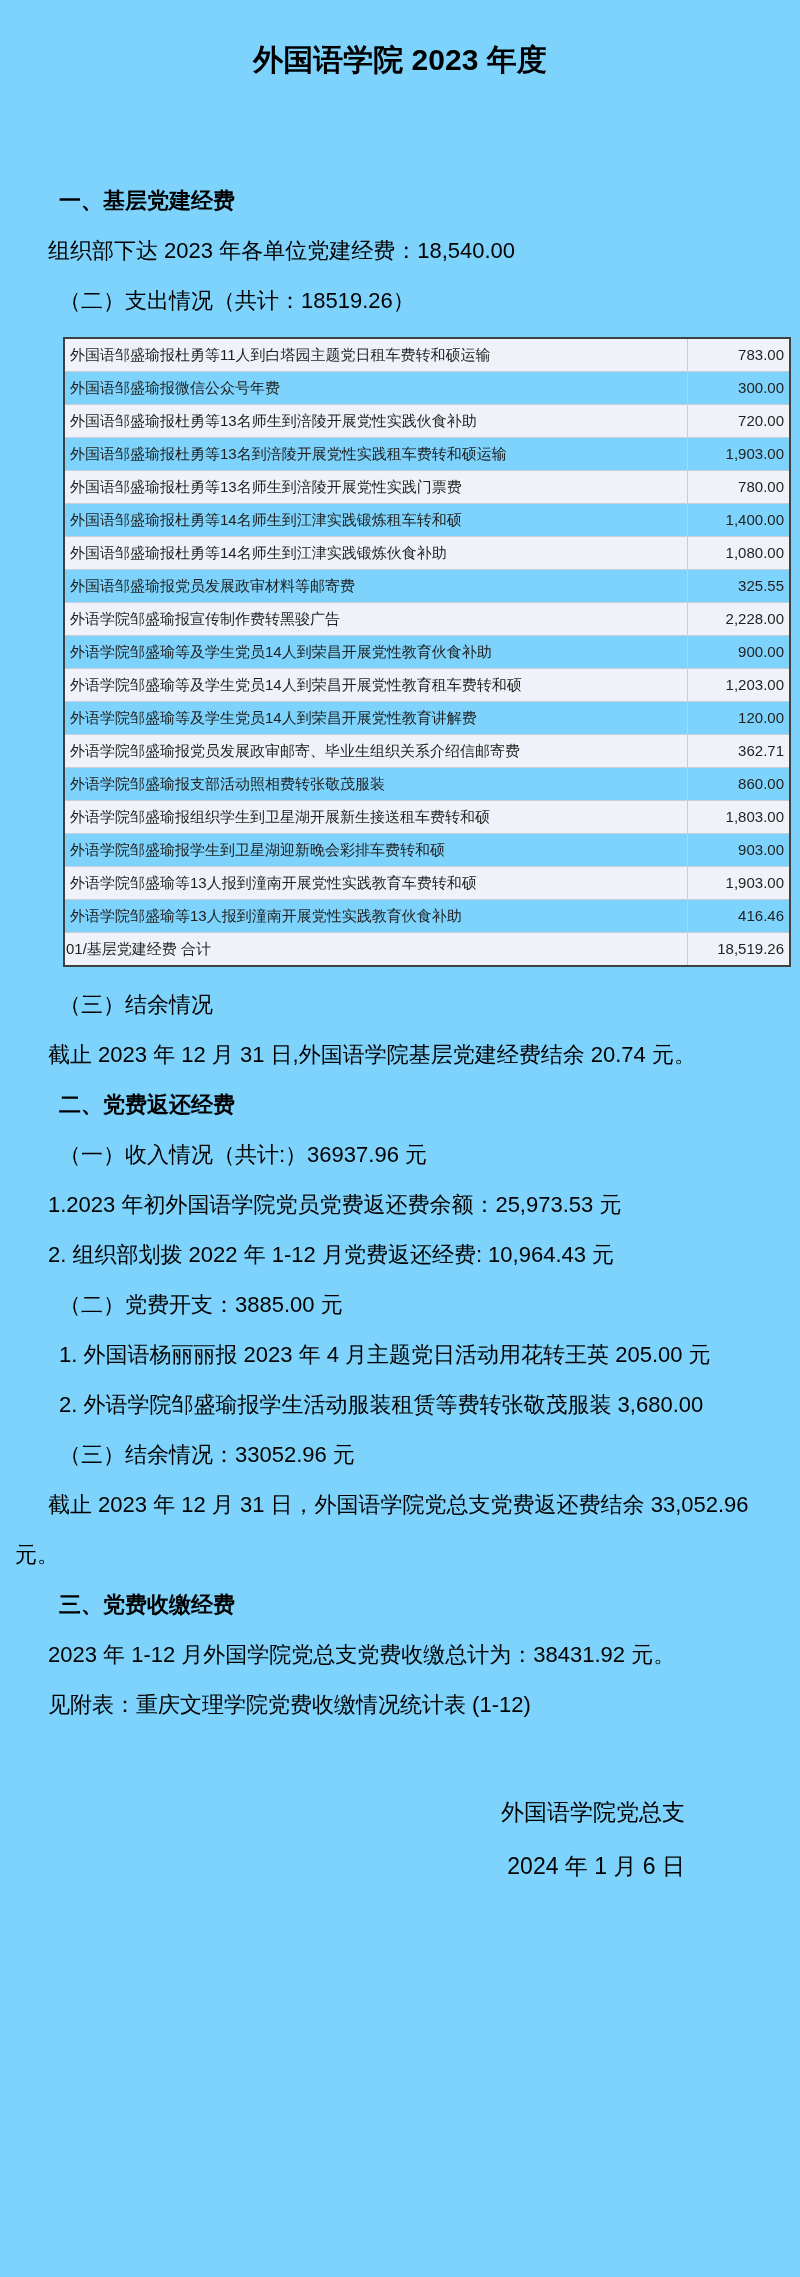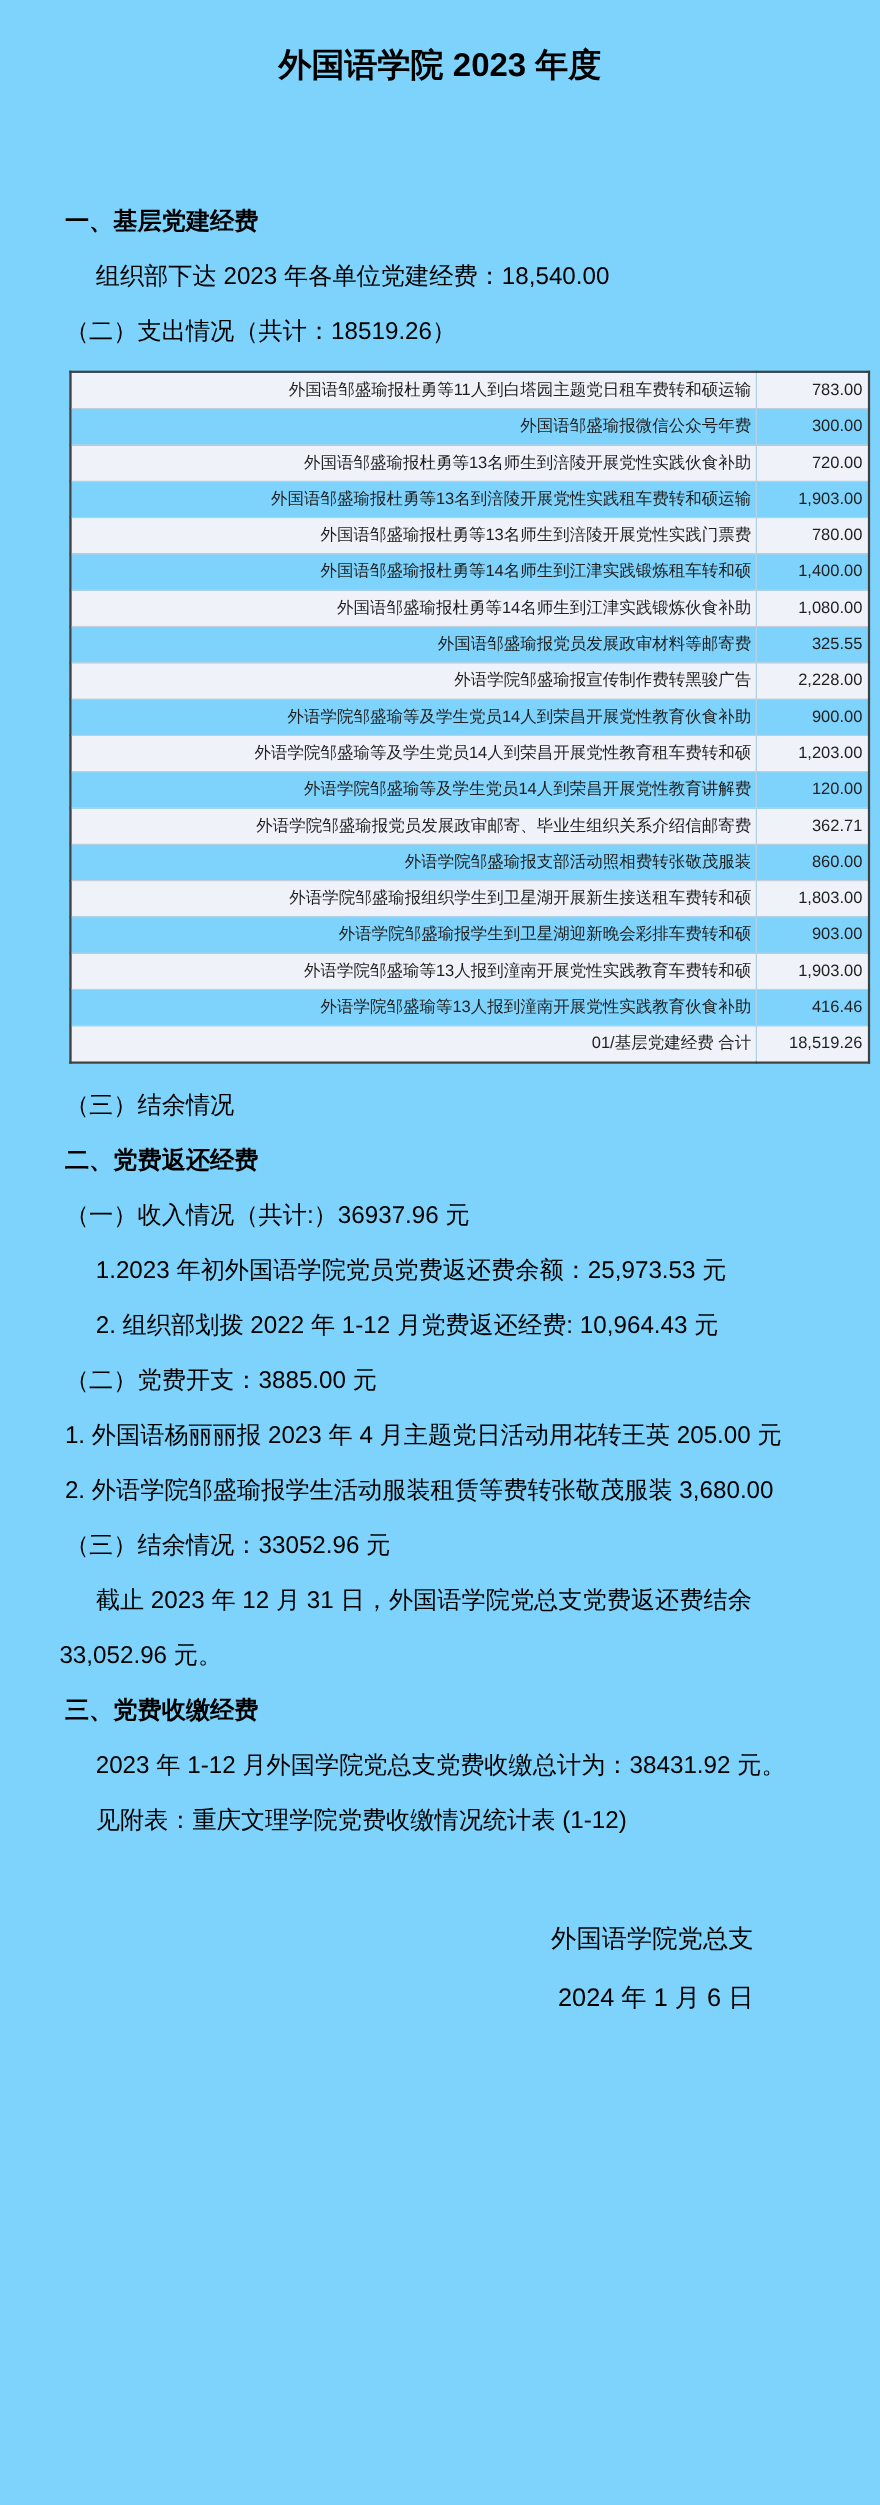--- a/index.html
+++ b/index.html
@@ -23,37 +23,36 @@
   p { margin: 0; font-size: 22px; line-height: 50px; font-weight: 400; }
   .sec-heading {
     font-size: 22px;
     font-weight: 700;
     line-height: 50px;
     text-indent: 44px;
     margin: 0;
   }
   .first-heading { margin-top: 84px; }
   .indent { text-indent: 44px; }
-  .indent-sm { text-indent: 33px; margin-left: 39px; }
+  .indent-sm { text-indent: 33px; }
   table.expense {
     border-collapse: collapse;
     table-layout: fixed;
     width: 708px;
     margin: 11px 0 13px 48px;
     border: 2px solid #404040;
   }
   table.expense td {
     border: 1px solid #c3cfdd;
     font-size: 15px;
     line-height: 20px;
     color: #1f1f1f;
     padding: 6px 4px 6px 5px;
     overflow: hidden;
     white-space: nowrap;
-    text-align: right;
   }
   table.expense td.desc { width: 613px; }
   table.expense td.amount { width: 91px; text-align: right; padding-right: 5px; }
   table.expense tr.tint { background: #eff3f9; }
   table.expense tr.total-row td.desc { padding-left: 1px; }
   .signature {
     margin-top: 55px;
     text-align: right;
     padding-right: 100px;
   }
@@ -145,20 +144,21 @@
           <td class="amount">416.46</td>
         </tr>
         <tr class="tint total-row">
           <td class="desc">01/基层党建经费 合计</td>
           <td class="amount">18,519.26</td>
         </tr>
       </tbody>
   </table>
 
   <p class="indent">（三）结余情况</p>
+  <p class="indent-sm">截止 2023 年 12 月 31 日,外国语学院基层党建经费结余 20.74 元。</p>
 
   <p class="sec-heading">二、党费返还经费</p>
   <p class="indent">（一）收入情况（共计:）36937.96 元</p>
   <p class="indent-sm">1.2023 年初外国语学院党员党费返还费余额：25,973.53 元</p>
   <p class="indent-sm">2. 组织部划拨 2022 年 1-12 月党费返还经费: 10,964.43 元</p>
   <p class="indent">（二）党费开支：3885.00 元</p>
   <p class="indent">1. 外国语杨丽丽报 2023 年 4 月主题党日活动用花转王英 205.00 元</p>
   <p class="indent">2. 外语学院邹盛瑜报学生活动服装租赁等费转张敬茂服装 3,680.00</p>
   <p class="indent">（三）结余情况：33052.96 元</p>
   <p class="indent-sm">截止 2023 年 12 月 31 日，外国语学院党总支党费返还费结余 33,052.96 元。</p>

